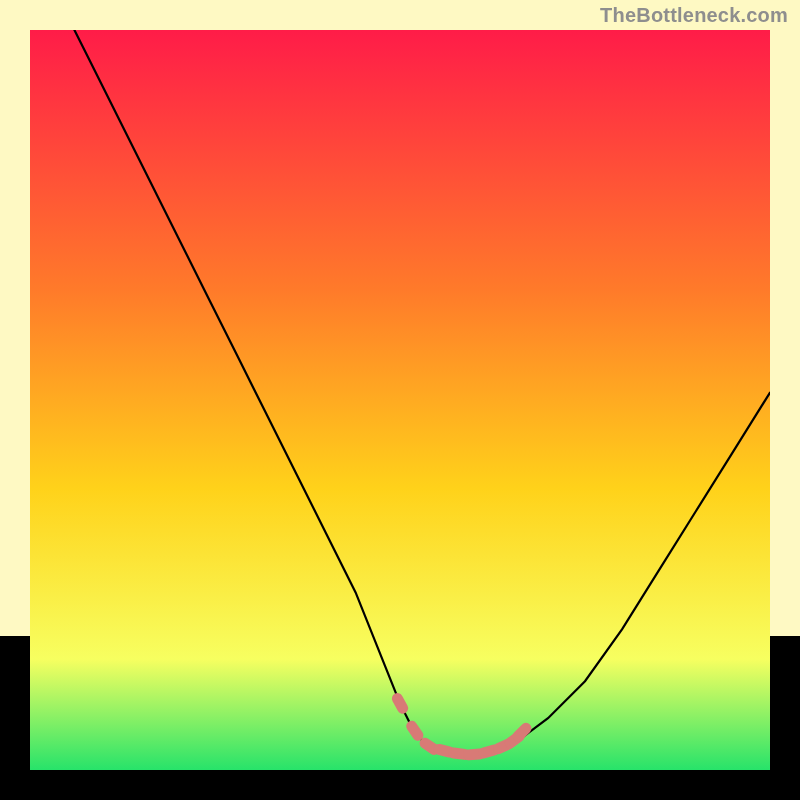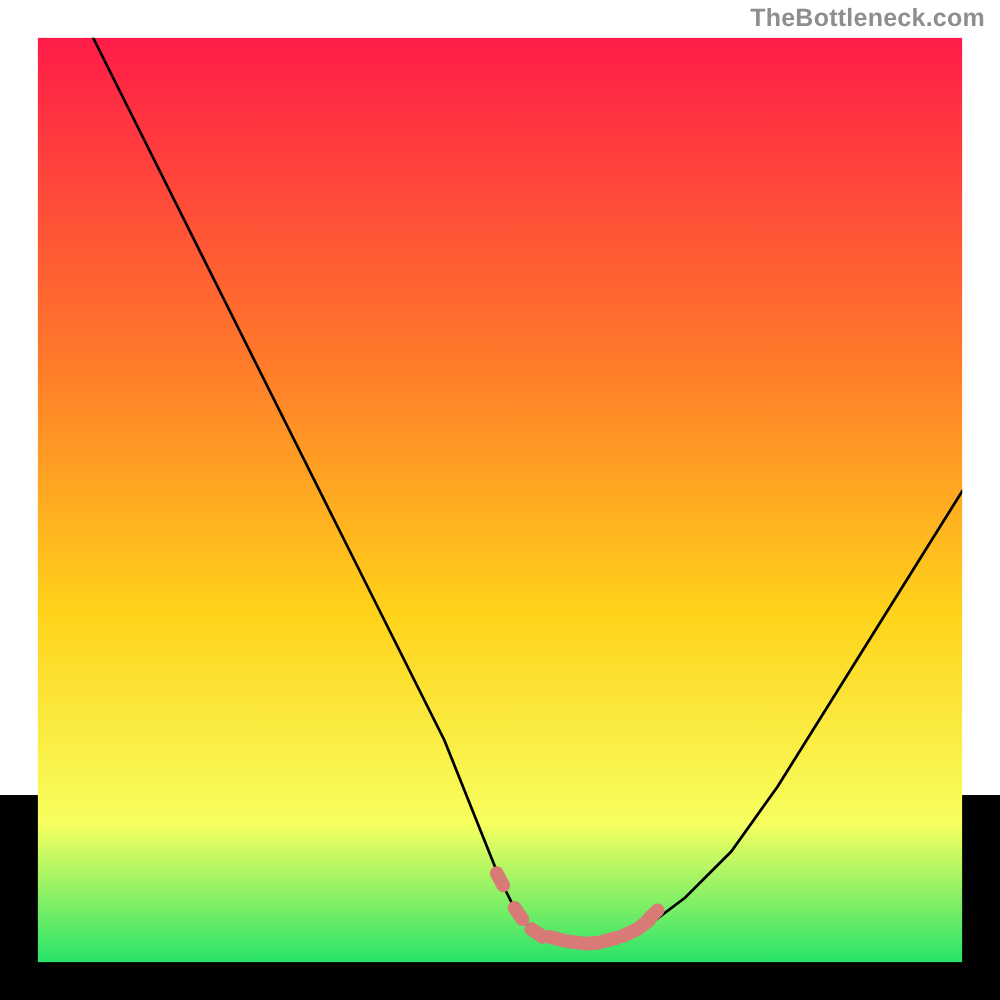--- a/index.html
+++ b/index.html
@@ -9,21 +9,21 @@
     height: 800px;
     background: #000;
     overflow: hidden;
   }
   .frame {
     position: absolute;
     left: 0;
     top: 0;
     width: 800px;
     height: 636px;
-    background: #ffffff;
+    background: #fef9c3;
   }
   .plot {
     position: absolute;
     left: 30px;
     top: 30px;
     width: 740px;
     height: 740px;
     overflow: hidden;
   }
   .watermark {

